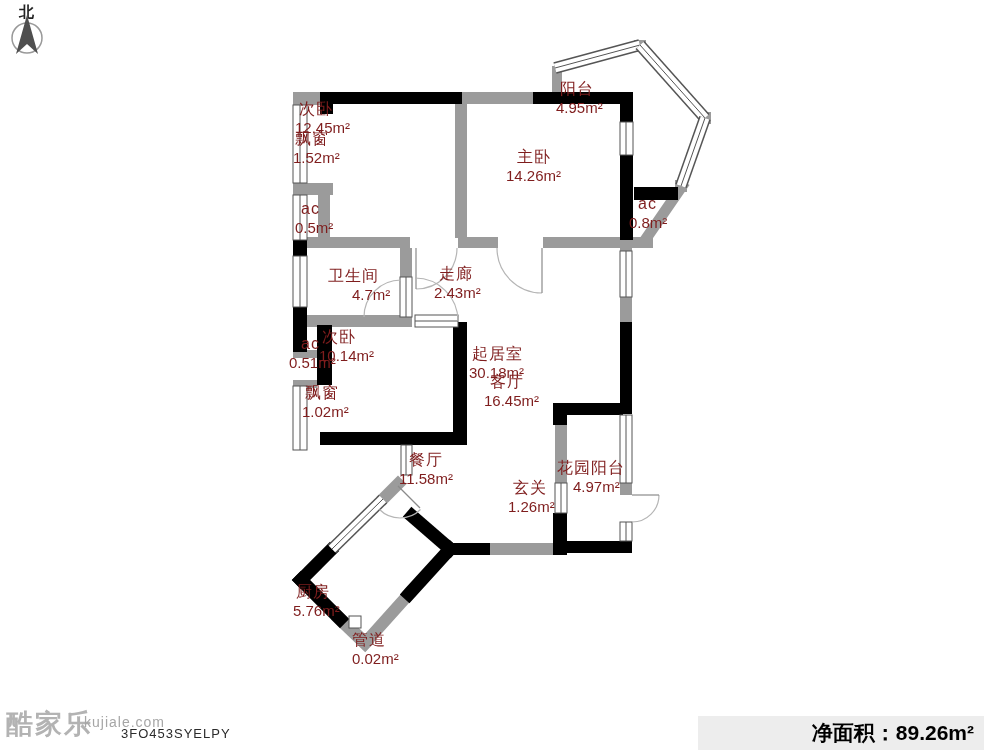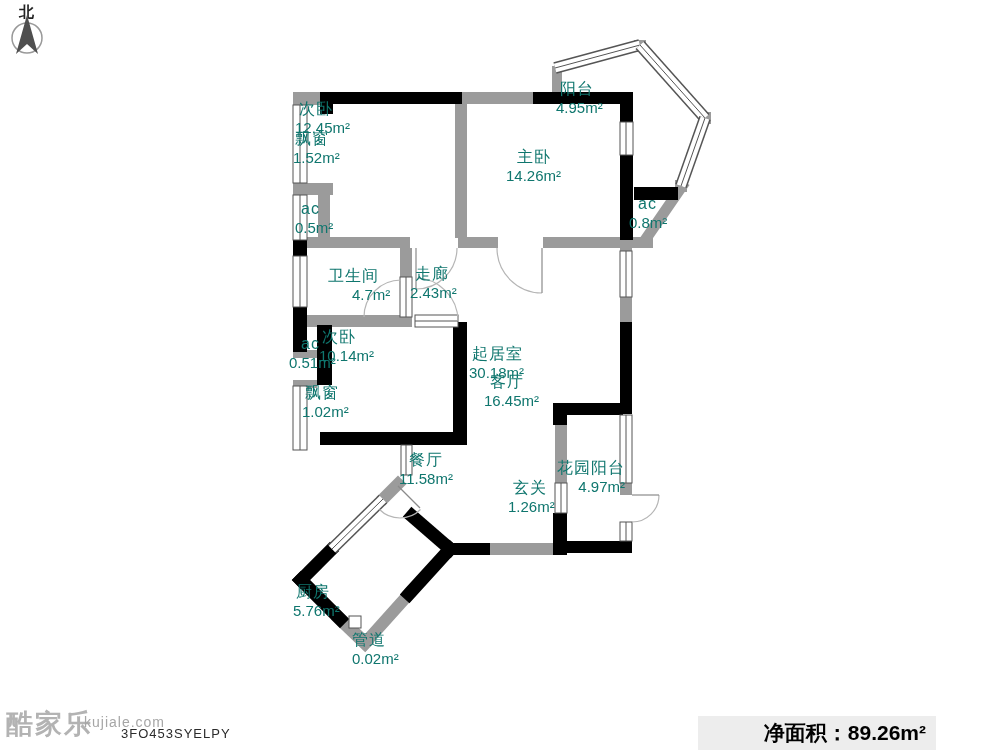--- a/index.html
+++ b/index.html
@@ -1,37 +1,37 @@
 <!DOCTYPE html>
 <html><head>
 <meta charset="utf-8">
 <style>
   html,body{margin:0;padding:0;background:#fff;width:1000px;height:750px;overflow:hidden;
     font-family:"Liberation Sans","DejaVu Sans",sans-serif;}
   #stage{position:relative;width:1000px;height:750px;background:#ffffff;}
   #plan-svg{position:absolute;left:0;top:0;z-index:1;}
-  .rlabel{position:absolute;z-index:3;color:#0f766e;white-space:nowrap;line-height:19px;}
+  .rlabel{position:absolute;z-index:3;color:#7f1d1d;white-space:nowrap;line-height:19px;}
   .rlabel .nm{display:block;font-size:16px;letter-spacing:1px;font-weight:500;}
-  .rlabel .ar{display:block;font-size:15px;letter-spacing:0;text-align:right;}
+  .rlabel .ar{display:block;font-size:15px;letter-spacing:0;}
   
   .r-cewo-top{left:299px;top:99px}
   .r-cewo-top .ar{margin-left:-4px}
   .r-piaochuang-top{left:295px;top:129px}
   .r-piaochuang-top .ar{margin-left:-2px}
   .r-yangtai{left:560px;top:79px}
   .r-yangtai .ar{margin-left:-4px}
   .r-zhuwo{left:517px;top:147px}
   .r-zhuwo .ar{margin-left:-11px}
   .r-ac-right{left:638px;top:194px}
   .r-ac-right .ar{margin-left:-9px}
   .r-ac-left{left:301px;top:199px}
   .r-ac-left .ar{margin-left:-6px}
   .r-weishengjian{left:328px;top:266px}
   .r-weishengjian .ar{margin-left:24px}
-  .r-zoulang{left:415px;top:264px}
+  .r-zoulang{left:439px;top:264px}
   .r-zoulang .ar{margin-left:-5px}
   .r-ac-mid{left:301px;top:334px}
   .r-ac-mid .ar{margin-left:-12px}
   .r-cewo-mid{left:322px;top:327px}
   .r-cewo-mid .ar{margin-left:-3px}
   .r-piaochuang-mid{left:305px;top:383px}
   .r-piaochuang-mid .ar{margin-left:-3px}
   .r-qijushi{left:472px;top:344px}
   .r-qijushi .ar{margin-left:-3px}
   .r-keting{left:490px;top:372px}
@@ -45,21 +45,21 @@
   .r-chufang{left:296px;top:582px}
   .r-chufang .ar{margin-left:-3px}
   .r-guandao{left:352px;top:630px}
   .r-guandao .ar{margin-left:0px}
   
   .footer-logo{position:absolute;left:6px;top:706px;z-index:3;font-size:27px;font-weight:bold;
     color:#b3b3b3;letter-spacing:2px;}
   .footer-site{position:absolute;left:84px;top:714px;z-index:3;font-size:14px;color:#a6a6a6;letter-spacing:1px;}
   .footer-code{position:absolute;left:121px;top:726px;z-index:3;font-size:13px;font-weight:normal;
     color:#2b2b2b;letter-spacing:1px;}
-  .netarea-bar{position:absolute;left:698px;top:716px;width:238px;height:34px;z-index:2;background:#ededed;
+  .netarea-bar{position:absolute;left:698px;top:716px;width:286px;height:34px;z-index:2;background:#ededed;
     display:flex;align-items:center;justify-content:flex-end;padding-right:10px;box-sizing:border-box;}
   .netarea-bar .txt{font-size:21px;font-weight:bold;color:#000;}
 </style>
 </head>
 <body>
 
 <div id="stage">
 
   <svg id="plan-svg" width="1000" height="750" viewBox="0 0 1000 750">
 

